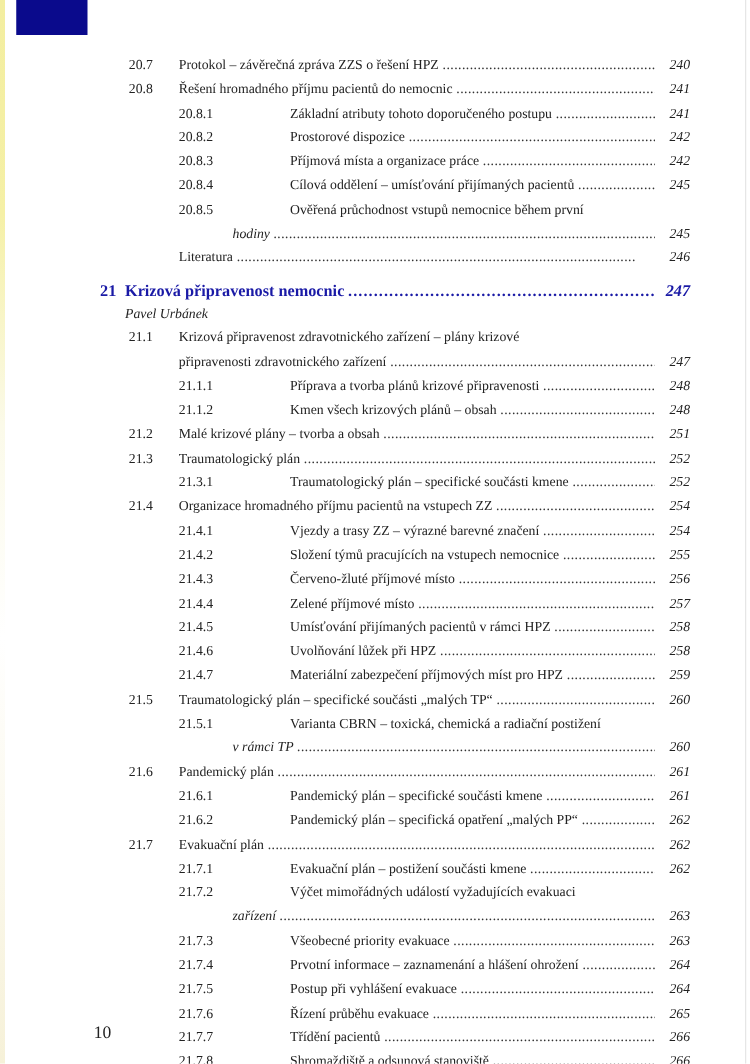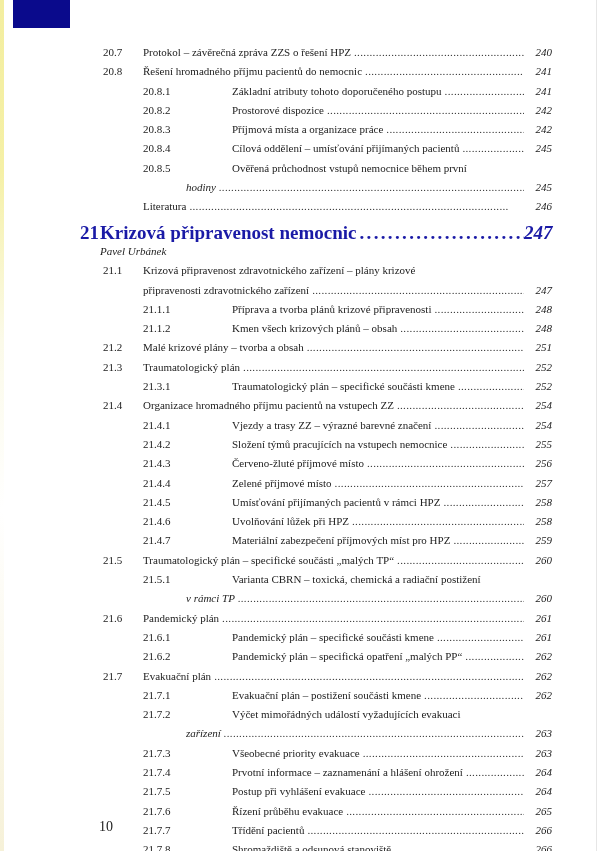--- a/index.html
+++ b/index.html
@@ -42,30 +42,30 @@
     .title.with-page { right: 76px; }
 
     .l1 .num { left: 103px; }
     .l1 .title { left: 143px; }
     .l2 .num { left: 143px; }
     .l2 .title { left: 187px; margin-left: 45px; }
     .lit .title { left: 143px; }
     .cont .title { left: 186px; font-style: italic; }
     .cont1 .title { left: 143px; }
 
-    .chapter { color: #1a1aa6; font-weight: bold; font-size: 19px; }
+    .chapter { color: #1a1aa6; font-weight: bold; font-size: 13px; }
     .chapter .num { left: 80px; }
     .chapter .title { left: 100px; }
     .chapter .dots { color: #1a1aa6; }
     .author { font-style: italic; }
     .author .title { left: 100px; }
     .gap { height: 6px; }
 
     .footer-page {
-      position: absolute; left: 75px; top: 819px; font-size: 14px; color: #222; margin-left: 24px;
+      position: absolute; left: 75px; top: 819px; font-size: 14px; color: #222;
     }
   </style>
 </head>
 <body>
 
 <div class="edge-strip"></div>
 <div class="corner-block"></div>
 <div class="right-edge"></div>
 
 <div class="toc" id="toc">

